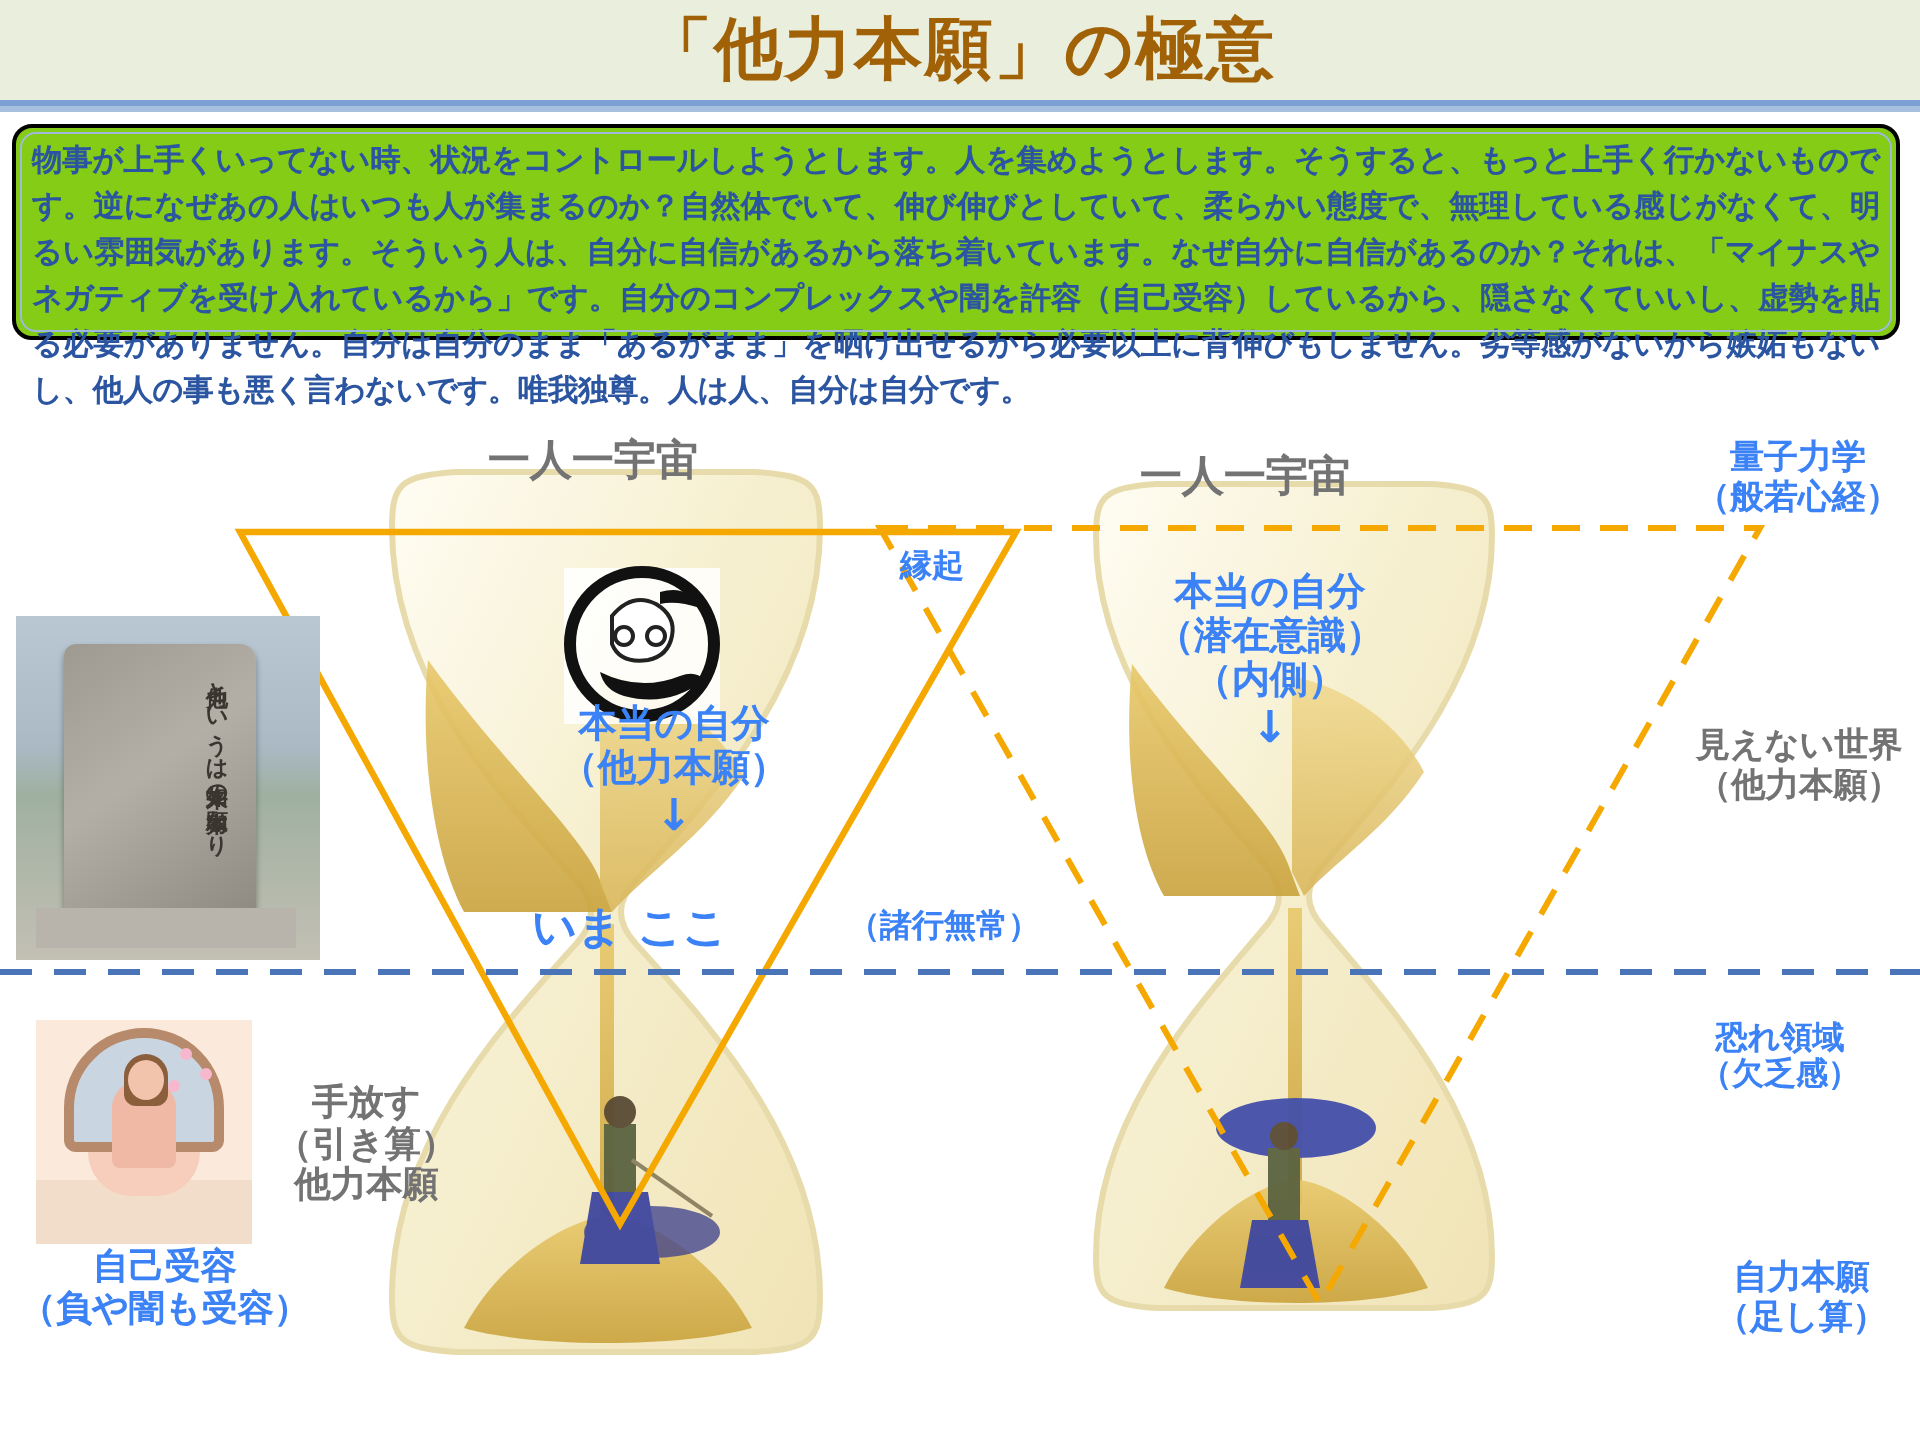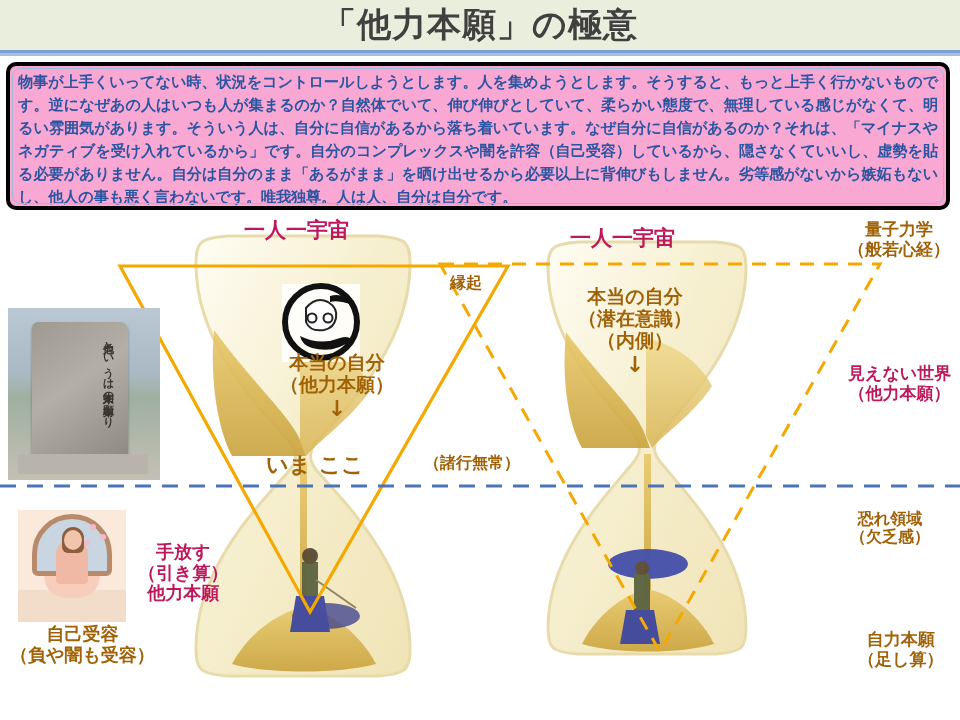--- a/index.html
+++ b/index.html
@@ -4,39 +4,39 @@
 <style>
   html,body{margin:0;padding:0;background:#fff;}
   body{width:960px;height:720px;overflow:hidden;position:relative;
        font-family:"DejaVu Sans","Liberation Sans",sans-serif;}
 
   
   #header-band{position:absolute;left:0;top:0;width:960px;height:50px;
       background:#eaeedc;border-bottom:3px solid #7c9fd4;}
   #header-band:after{content:"";position:absolute;left:0;bottom:-6px;width:960px;height:3px;background:#a8c0e0;}
   #page-title{position:absolute;left:0;top:2px;width:960px;text-align:center;
-      font-size:34px;font-weight:bold;color:#404040;letter-spacing:1px;
+      font-size:34px;font-weight:bold;color:#a16207;letter-spacing:1px;
       font-family:"DejaVu Sans","Liberation Sans",sans-serif;}
 
   
-  #intro-box{position:absolute;left:6px;top:62px;width:944px;height:148px;
-      box-sizing:border-box;background:#f9a8d4;border:4px solid #000000;
+  #intro-box{position:absolute;left:6px;top:62px;width:944px;height:108px;
+      box-sizing:border-box;background:#84cc16;border:2px solid #000000;
       border-radius:10px;padding:5px 8px;}
   #intro-box:before{content:"";position:absolute;left:2px;top:2px;right:2px;bottom:2px;
       border:1px solid #9fb9dd;border-radius:8px;pointer-events:none;}
   #intro-text{font-size:15.2px;line-height:1.52;color:#2b55a0;font-weight:bold;
       text-align:justify;letter-spacing:-0.2px;}
 
   
   #diagram{position:absolute;left:0;top:212px;width:960px;height:508px;}
   #svg-layer{position:absolute;left:0;top:0;width:960px;height:508px;}
 
   .lbl{position:absolute;font-weight:bold;line-height:1.15;white-space:nowrap;}
-  .navy{color:#a16207;}
-  .orange{color:#be185d;}
+  .navy{color:#3b82f6;}
+  .orange{color:#737373;}
   .c{text-align:center;}
 
   
   #stone-photo{position:absolute;left:8px;top:96px;width:152px;height:172px;
       background:linear-gradient(#b9c8d2 0%,#aab9c4 38%,#9fb0a0 52%,#c3c0b4 100%);
       overflow:hidden;}
   #stone-photo .slab{position:absolute;left:24px;top:14px;width:96px;height:136px;
       background:linear-gradient(145deg,#9e9a92,#b3afa6 45%,#8e8a82);
       border-radius:6px 8px 2px 2px;box-shadow:0 2px 3px rgba(0,0,0,.35);}
   #stone-photo .base{position:absolute;left:10px;bottom:6px;width:130px;height:20px;

